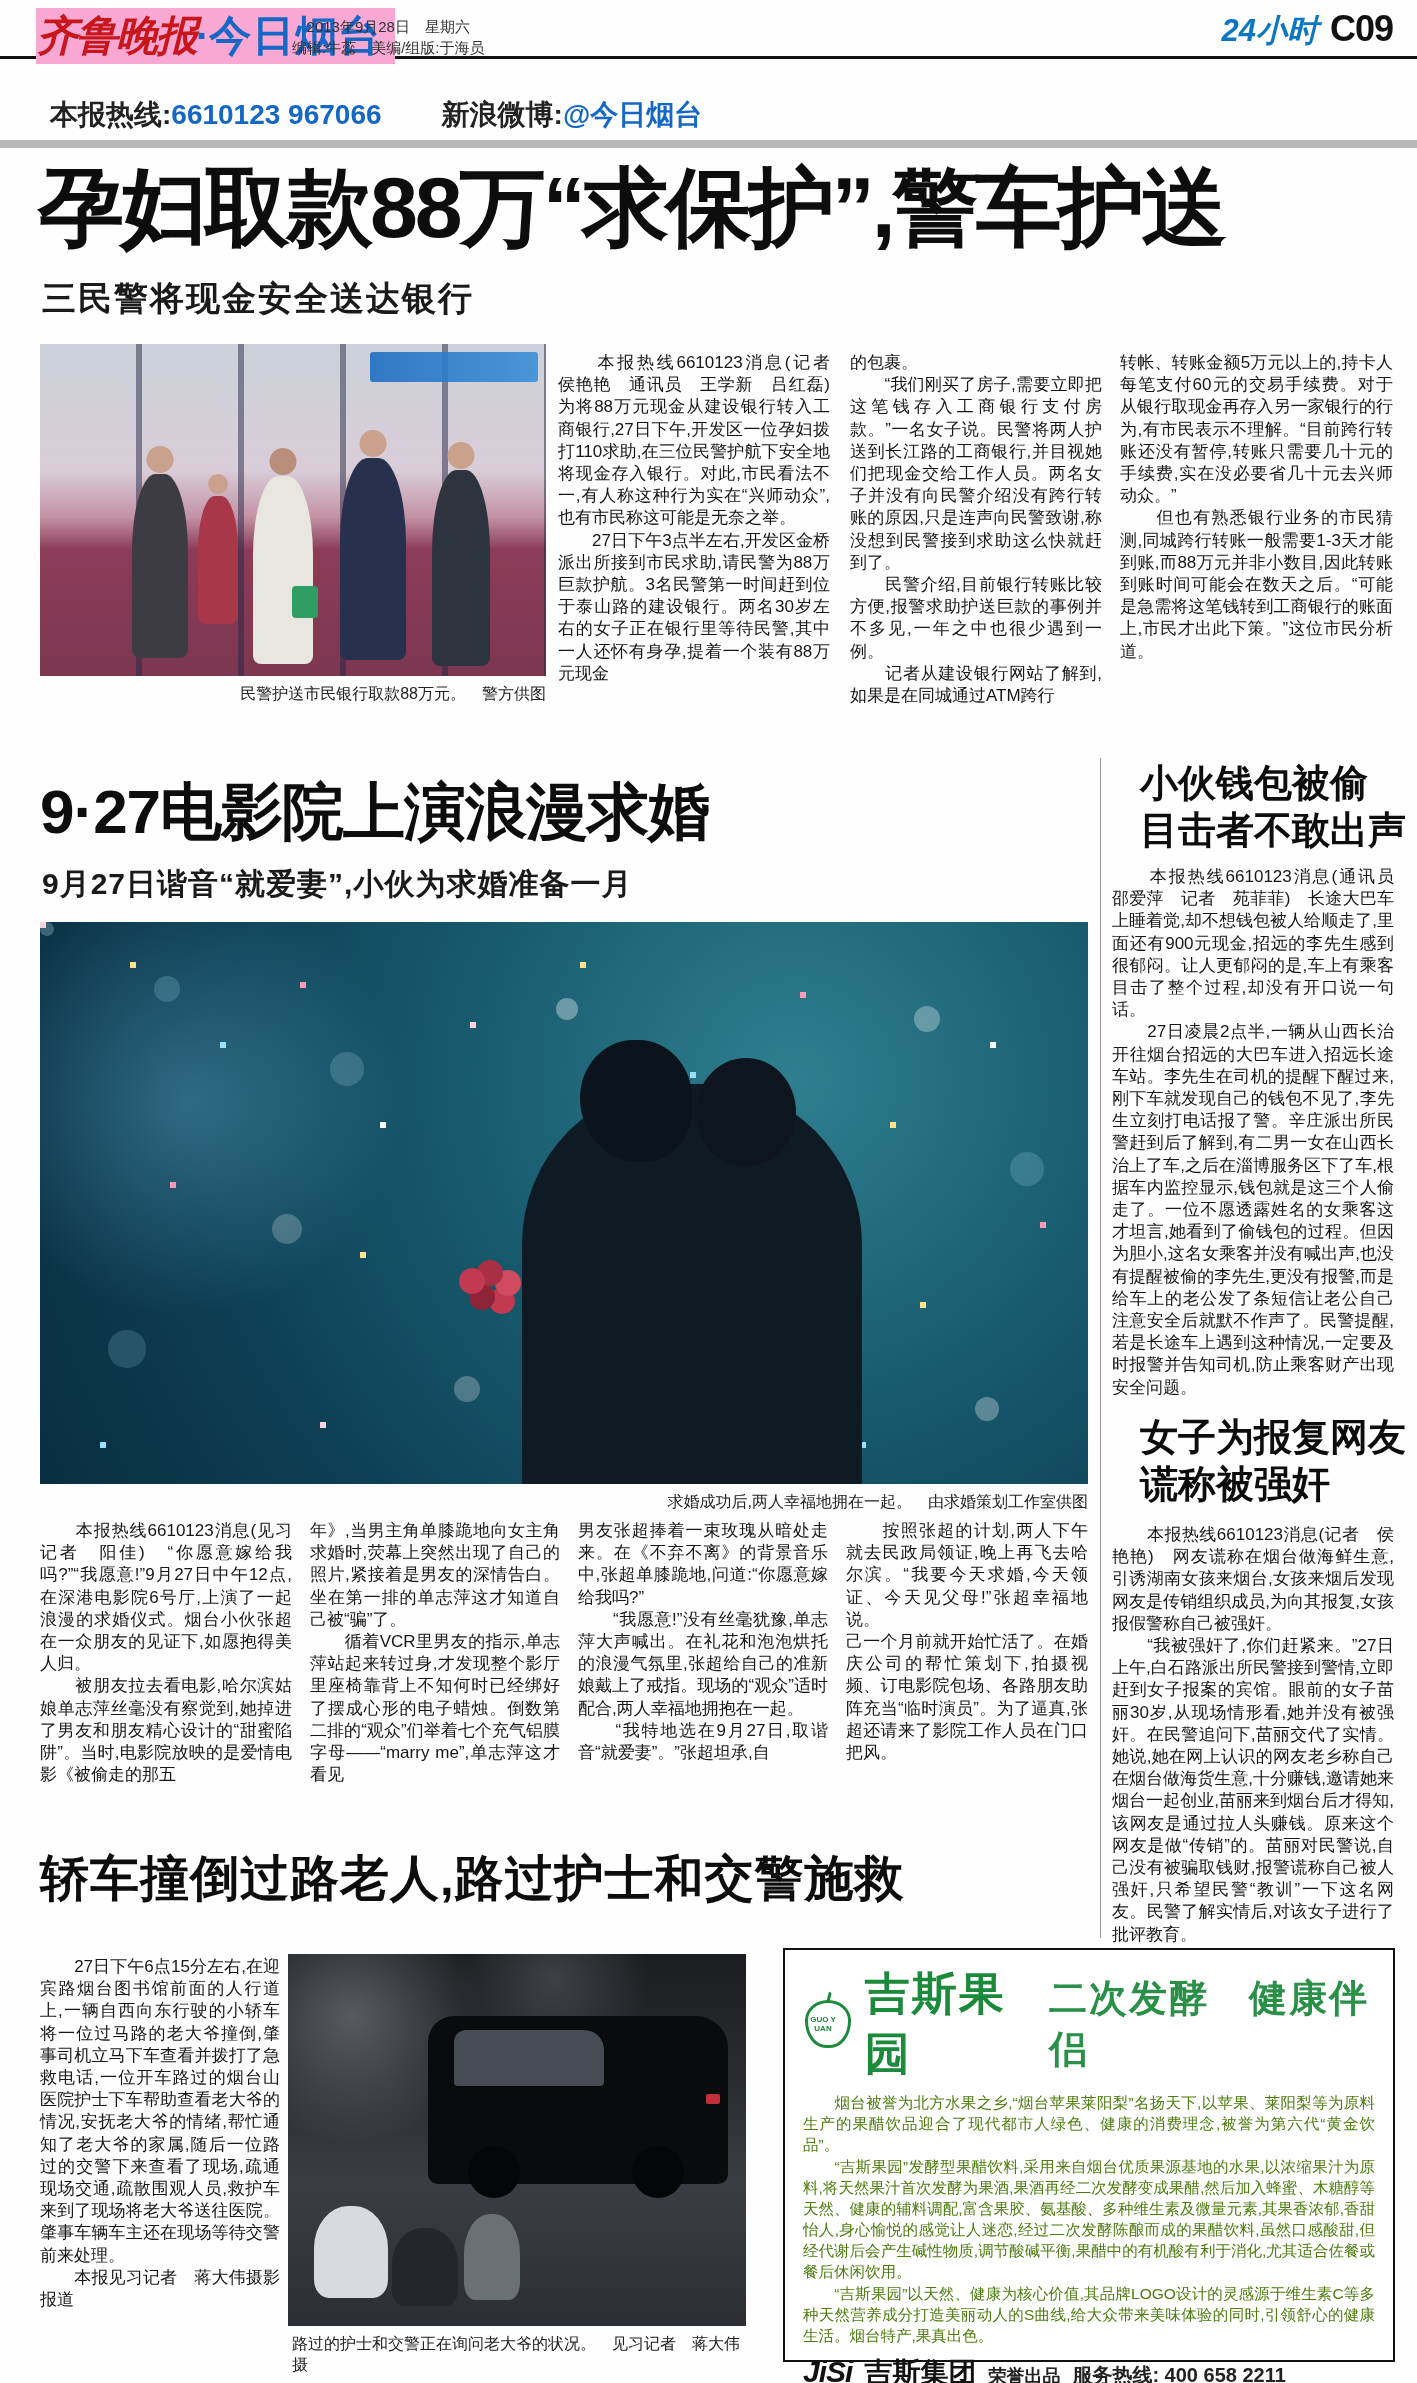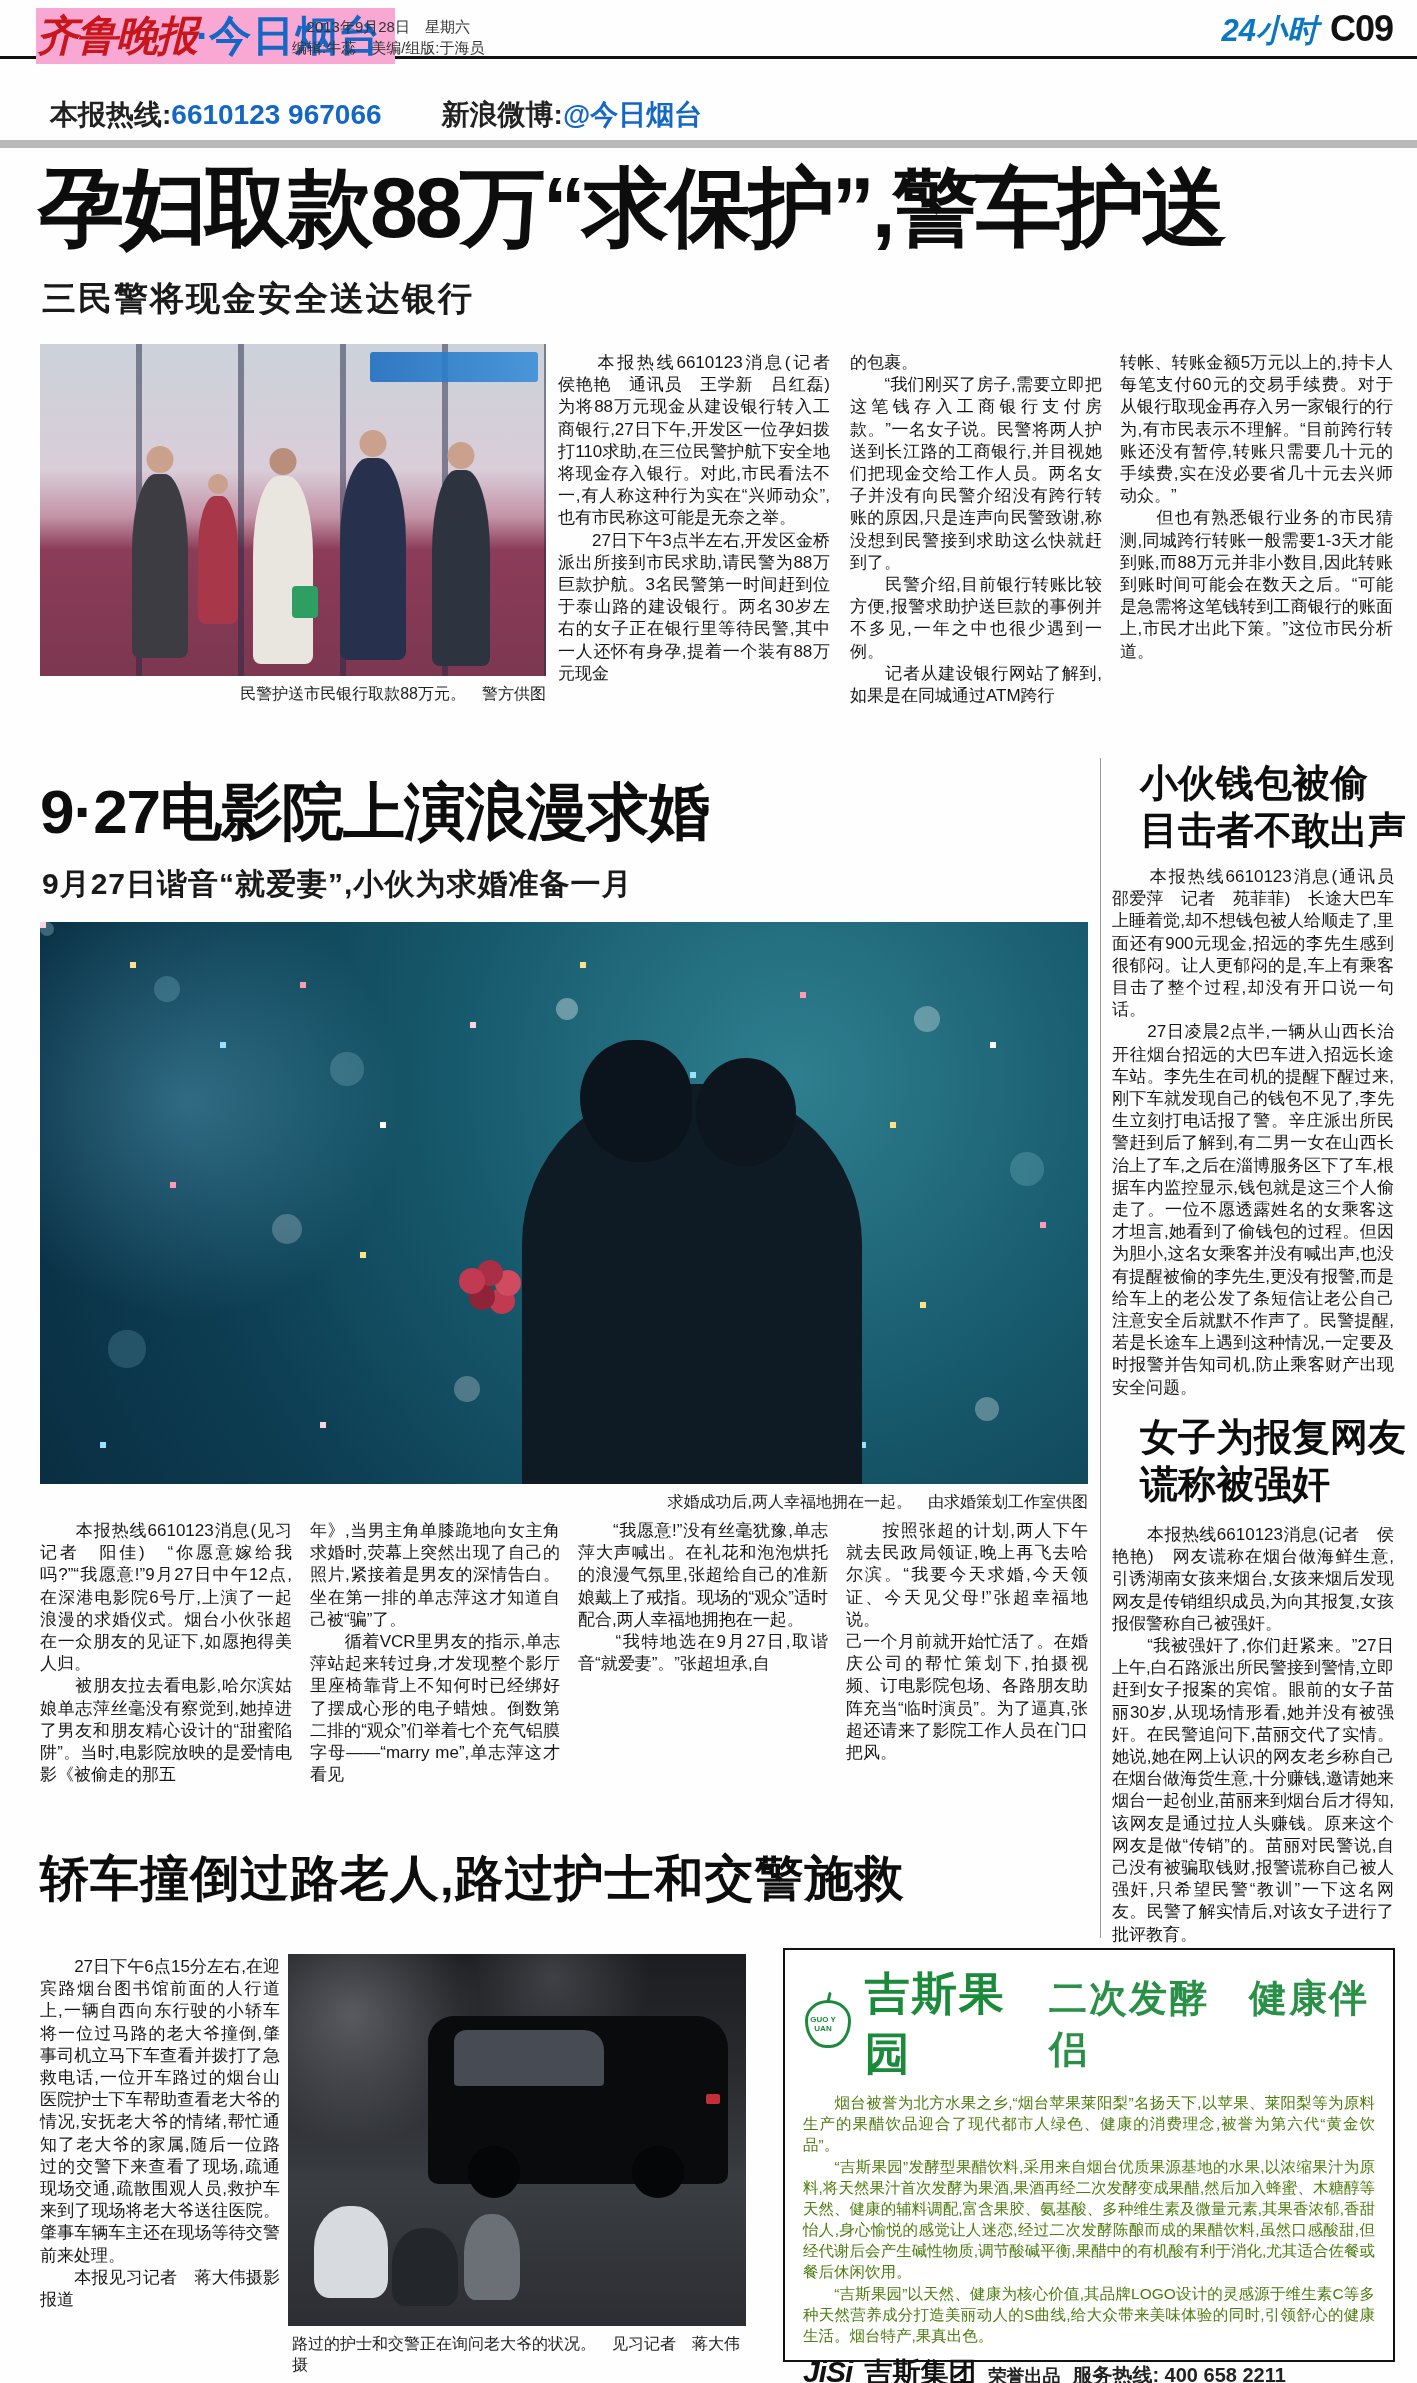--- a/index.html
+++ b/index.html
@@ -209,20 +209,21 @@
 
   <div class="pcol s2c1">
       <p>　　本报热线6610123消息(见习记者　阳佳)　“你愿意嫁给我吗?”“我愿意!”9月27日中午12点,在深港电影院6号厅,上演了一起浪漫的求婚仪式。烟台小伙张超在一众朋友的见证下,如愿抱得美人归。</p>
       <p>　　被朋友拉去看电影,哈尔滨姑娘单志萍丝毫没有察觉到,她掉进了男友和朋友精心设计的“甜蜜陷阱”。当时,电影院放映的是爱情电影《被偷走的那五</p>
     </div>
   <div class="pcol s2c2">
       <p>年》,当男主角单膝跪地向女主角求婚时,荧幕上突然出现了自己的照片,紧接着是男友的深情告白。坐在第一排的单志萍这才知道自己被“骗”了。</p>
       <p>　　循着VCR里男友的指示,单志萍站起来转过身,才发现整个影厅里座椅靠背上不知何时已经绑好了摆成心形的电子蜡烛。倒数第二排的“观众”们举着七个充气铝膜字母——“marry me”,单志萍这才看见</p>
     </div>
   <div class="pcol s2c3">
+      <p>男友张超捧着一束玫瑰从暗处走来。在《不弃不离》的背景音乐中,张超单膝跪地,问道:“你愿意嫁给我吗?”</p>
       <p>　　“我愿意!”没有丝毫犹豫,单志萍大声喊出。在礼花和泡泡烘托的浪漫气氛里,张超给自己的准新娘戴上了戒指。现场的“观众”适时配合,两人幸福地拥抱在一起。</p>
       <p>　　“我特地选在9月27日,取谐音“就爱妻”。”张超坦承,自</p>
     </div>
   <div class="pcol s2c4">
       <p>　　按照张超的计划,两人下午就去民政局领证,晚上再飞去哈尔滨。“我要今天求婚,今天领证、今天见父母!”张超幸福地说。</p>
       <p>己一个月前就开始忙活了。在婚庆公司的帮忙策划下,拍摄视频、订电影院包场、各路朋友助阵充当“临时演员”。为了逼真,张超还请来了影院工作人员在门口把风。</p>
     </div>
 
   <div class="vrule"></div>
   <div class="sb-h sb1h">

